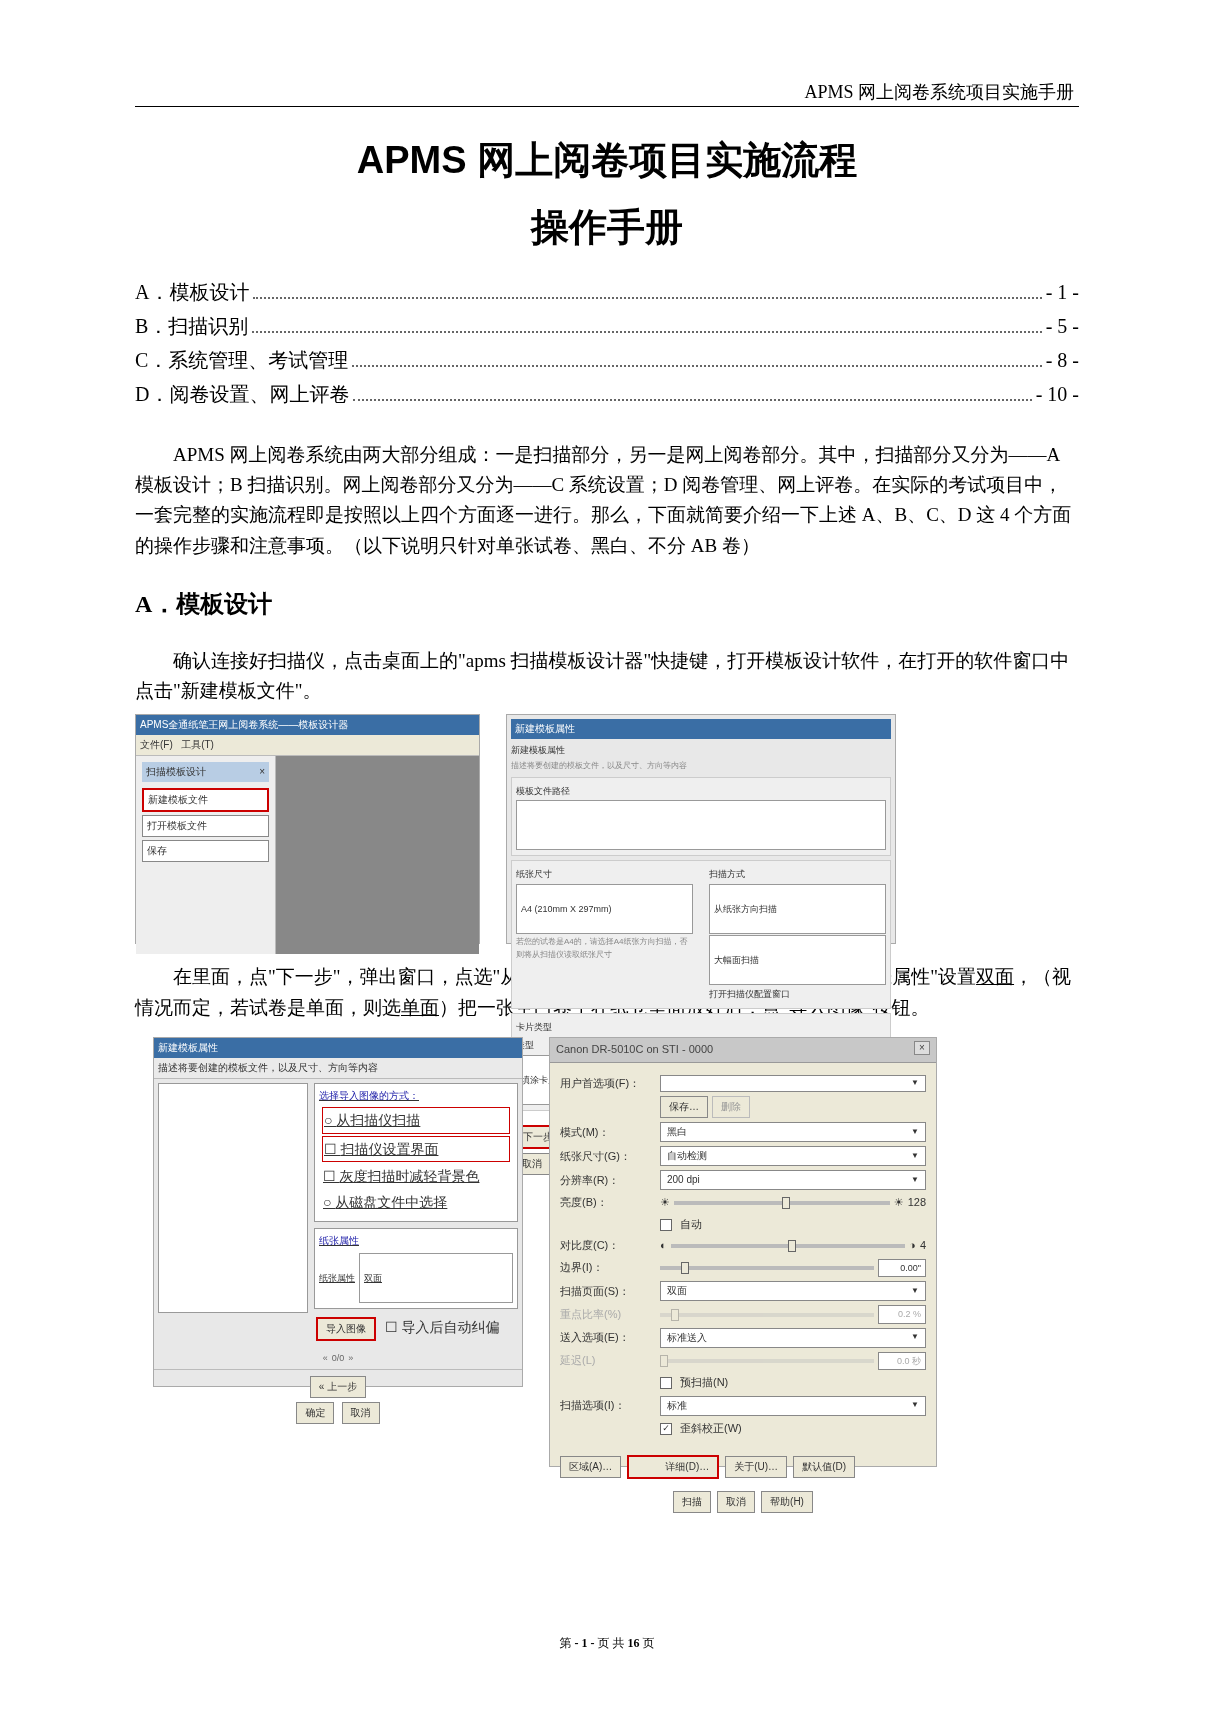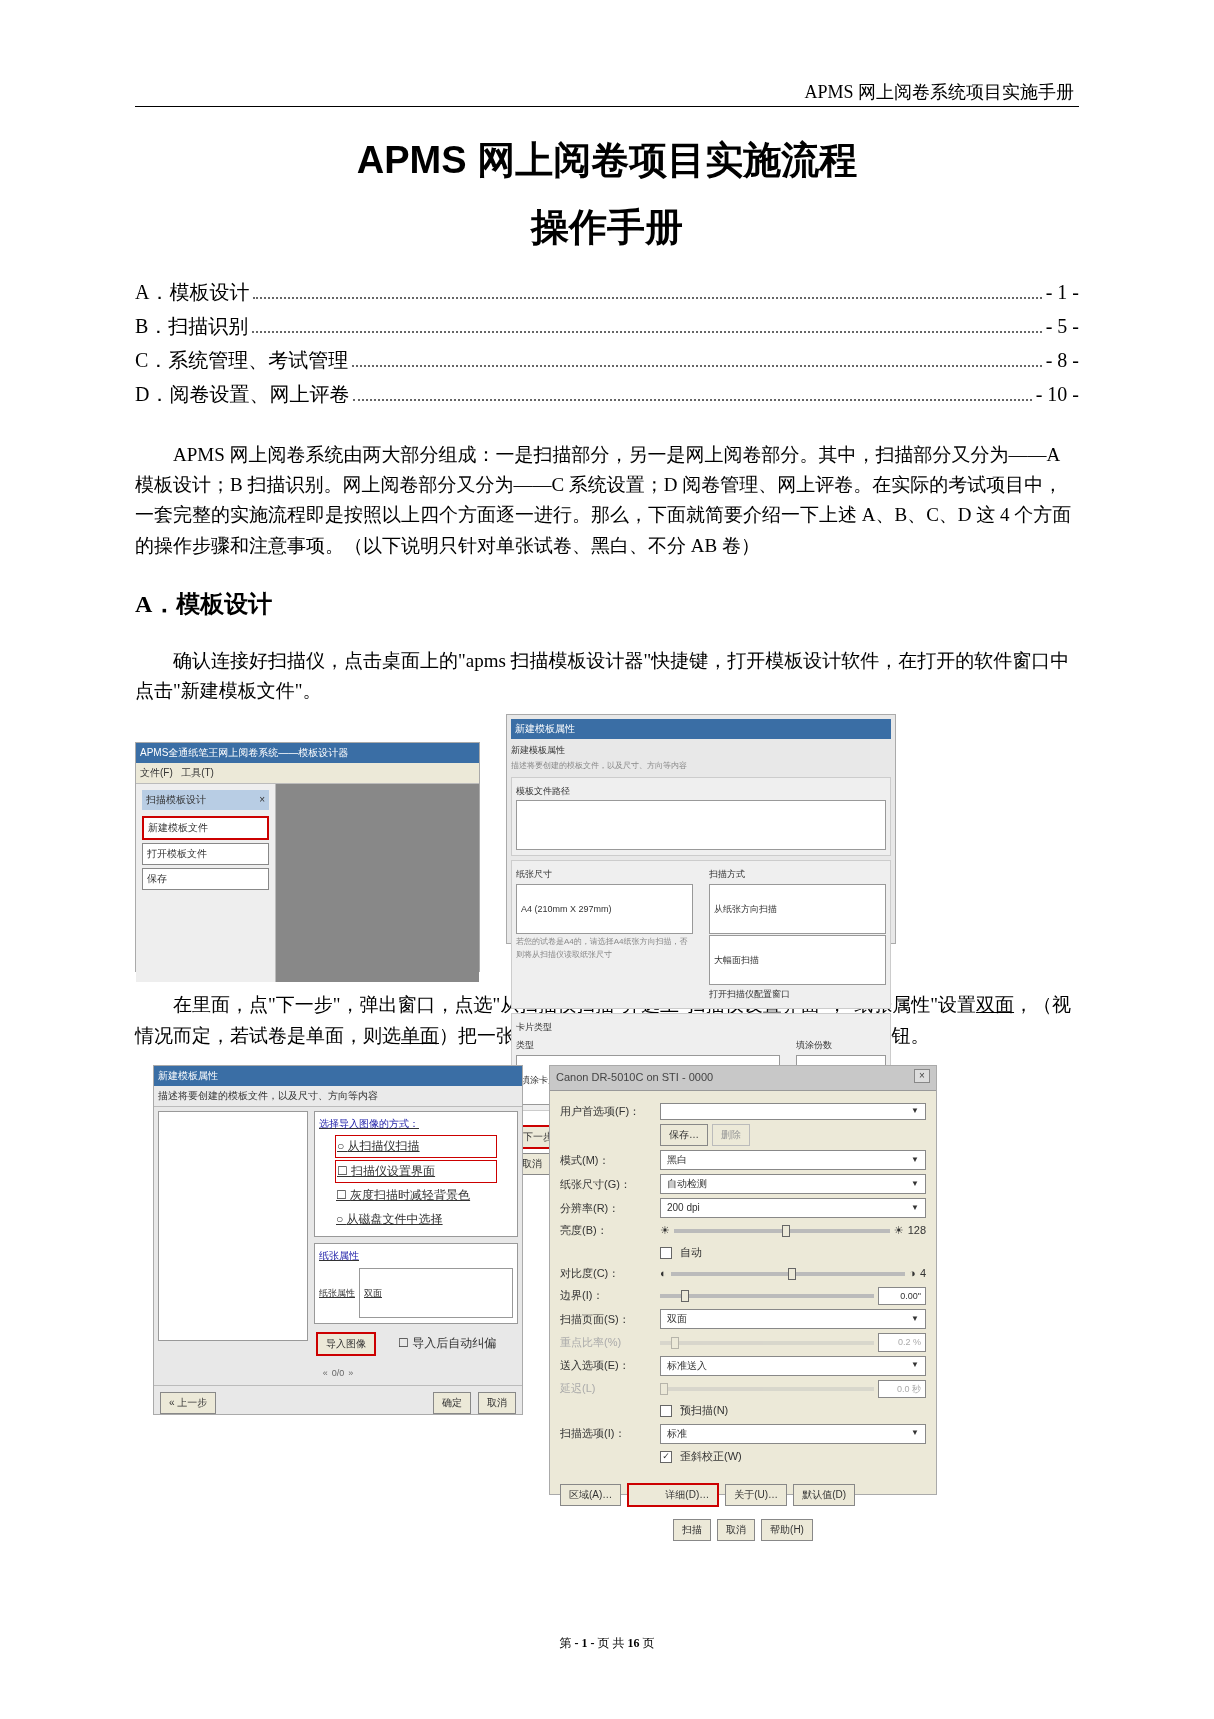--- a/index.html
+++ b/index.html
@@ -79,21 +79,21 @@
   }
   .fig {
     background: #d8d8d8;
     border: 1px solid #aaa;
     position: relative;
     font-family: "Microsoft YaHei", sans-serif;
     font-size: 11px;
     color: #333;
   }
   
-  .shot1 { width: 345px; height: 230px; background: #e9e9e9; margin-top: 28px; }
+  .shot1 { width: 345px; height: 230px; background: #e9e9e9; }
   .s1-title { background: linear-gradient(#3a6ea5,#3a6ea5); color:#fff; padding:2px 4px; font-size:10px; }
   .s1-menu { background:#ece9d8; padding:2px 4px; font-size:10px; border-bottom:1px solid #bbb;}
   .s1-body { display:flex; height:calc(100% - 30px); }
   .s1-side { width:140px; background:#eee; border-right:1px solid #bbb; padding:6px; }
   .s1-panel-hd { background:#b8cde4; padding:2px 4px; font-size:10px; margin-bottom:6px; display:flex; justify-content:space-between;}
   .s1-item { background:#fff; border:1px solid #888; padding:2px 4px; margin:3px 0; font-size:10px;}
   .s1-item.red { border:2px solid #c00; }
   .s1-main { flex:1; background:#888;}
   
   .shot2 { width: 390px; height: 230px; background:#e8e8e8; padding:4px;}
@@ -108,25 +108,25 @@
   .s2-foot { display:flex; justify-content:space-between; padding-top:6px;flex-direction:column;}
   
   .shot3 { width: 370px; height: 350px; background:#e8e8e8; }
   .s3-hd { background:#3a6ea5; color:#fff; padding:2px 4px; font-size:10px;}
   .s3-sub { background:#eaeaea; padding:2px 4px; font-size:10px; border-bottom:1px solid #bbb;}
   .s3-body { display:flex; padding:4px; gap:6px;}
   .s3-prev { width:150px; height:230px; background:#fff; border:1px solid #999;}
   .s3-right { flex:1; }
   .s3-box { border:1px solid #999; padding:4px; margin-bottom:6px; background:#ffffff;text-decoration:underline;}
   .s3-box-hd { color:#22a; font-size:10px; margin-bottom:3px;}
-  .s3-radio { font-size:12px; margin:2px 16px; padding:1px;}
+  .s3-radio { font-size:14px; margin:2px 3px; padding:1px;}
   .s3-radio.red { border:1px solid #c00;}
   .s3-btn { display:inline-block; background:#ece9d8; border:1px solid #888; padding:2px 8px; font-size:10px; margin:2px;}
   .s3-btn.red { border:2px solid #c00;}
-  .s3-nav { border-top:1px solid #bbb; padding:4px; display:flex; justify-content:space-between; align-items:center;}
+  .s3-nav { border-top:1px solid #bbb; padding:4px; display:flex; justify-content:space-between; align-items:center;flex-direction:column;}
   .s3-pager { font-size:9px; color:#666; display:flex; gap:4px; align-items:center;}
   
   .shot4 { width: 388px; height: 430px; background:#ece9d8; }
   .s4-title { background:#c8c8c8; color:#444; padding:3px 6px; font-size:11px; display:flex; justify-content:space-between; border-bottom:1px solid #999;}
   .s4-xbtn { background:#ddd; border:1px solid #888; width:16px; height:14px; text-align:center; line-height:12px; font-size:10px;}
   .s4-body { padding:8px 10px; }
   .s4-row { display:flex; align-items:center; margin:4px 0; font-size:11px;}
   .s4-lbl { width:100px; }
   .s4-ctrl { flex:1; display:flex; gap:4px; align-items:center;}
   .s4-dd { flex:1; background:#fff; border:1px solid #888; padding:1px 6px; font-size:10px; display:flex; justify-content:space-between; align-items:center;}

